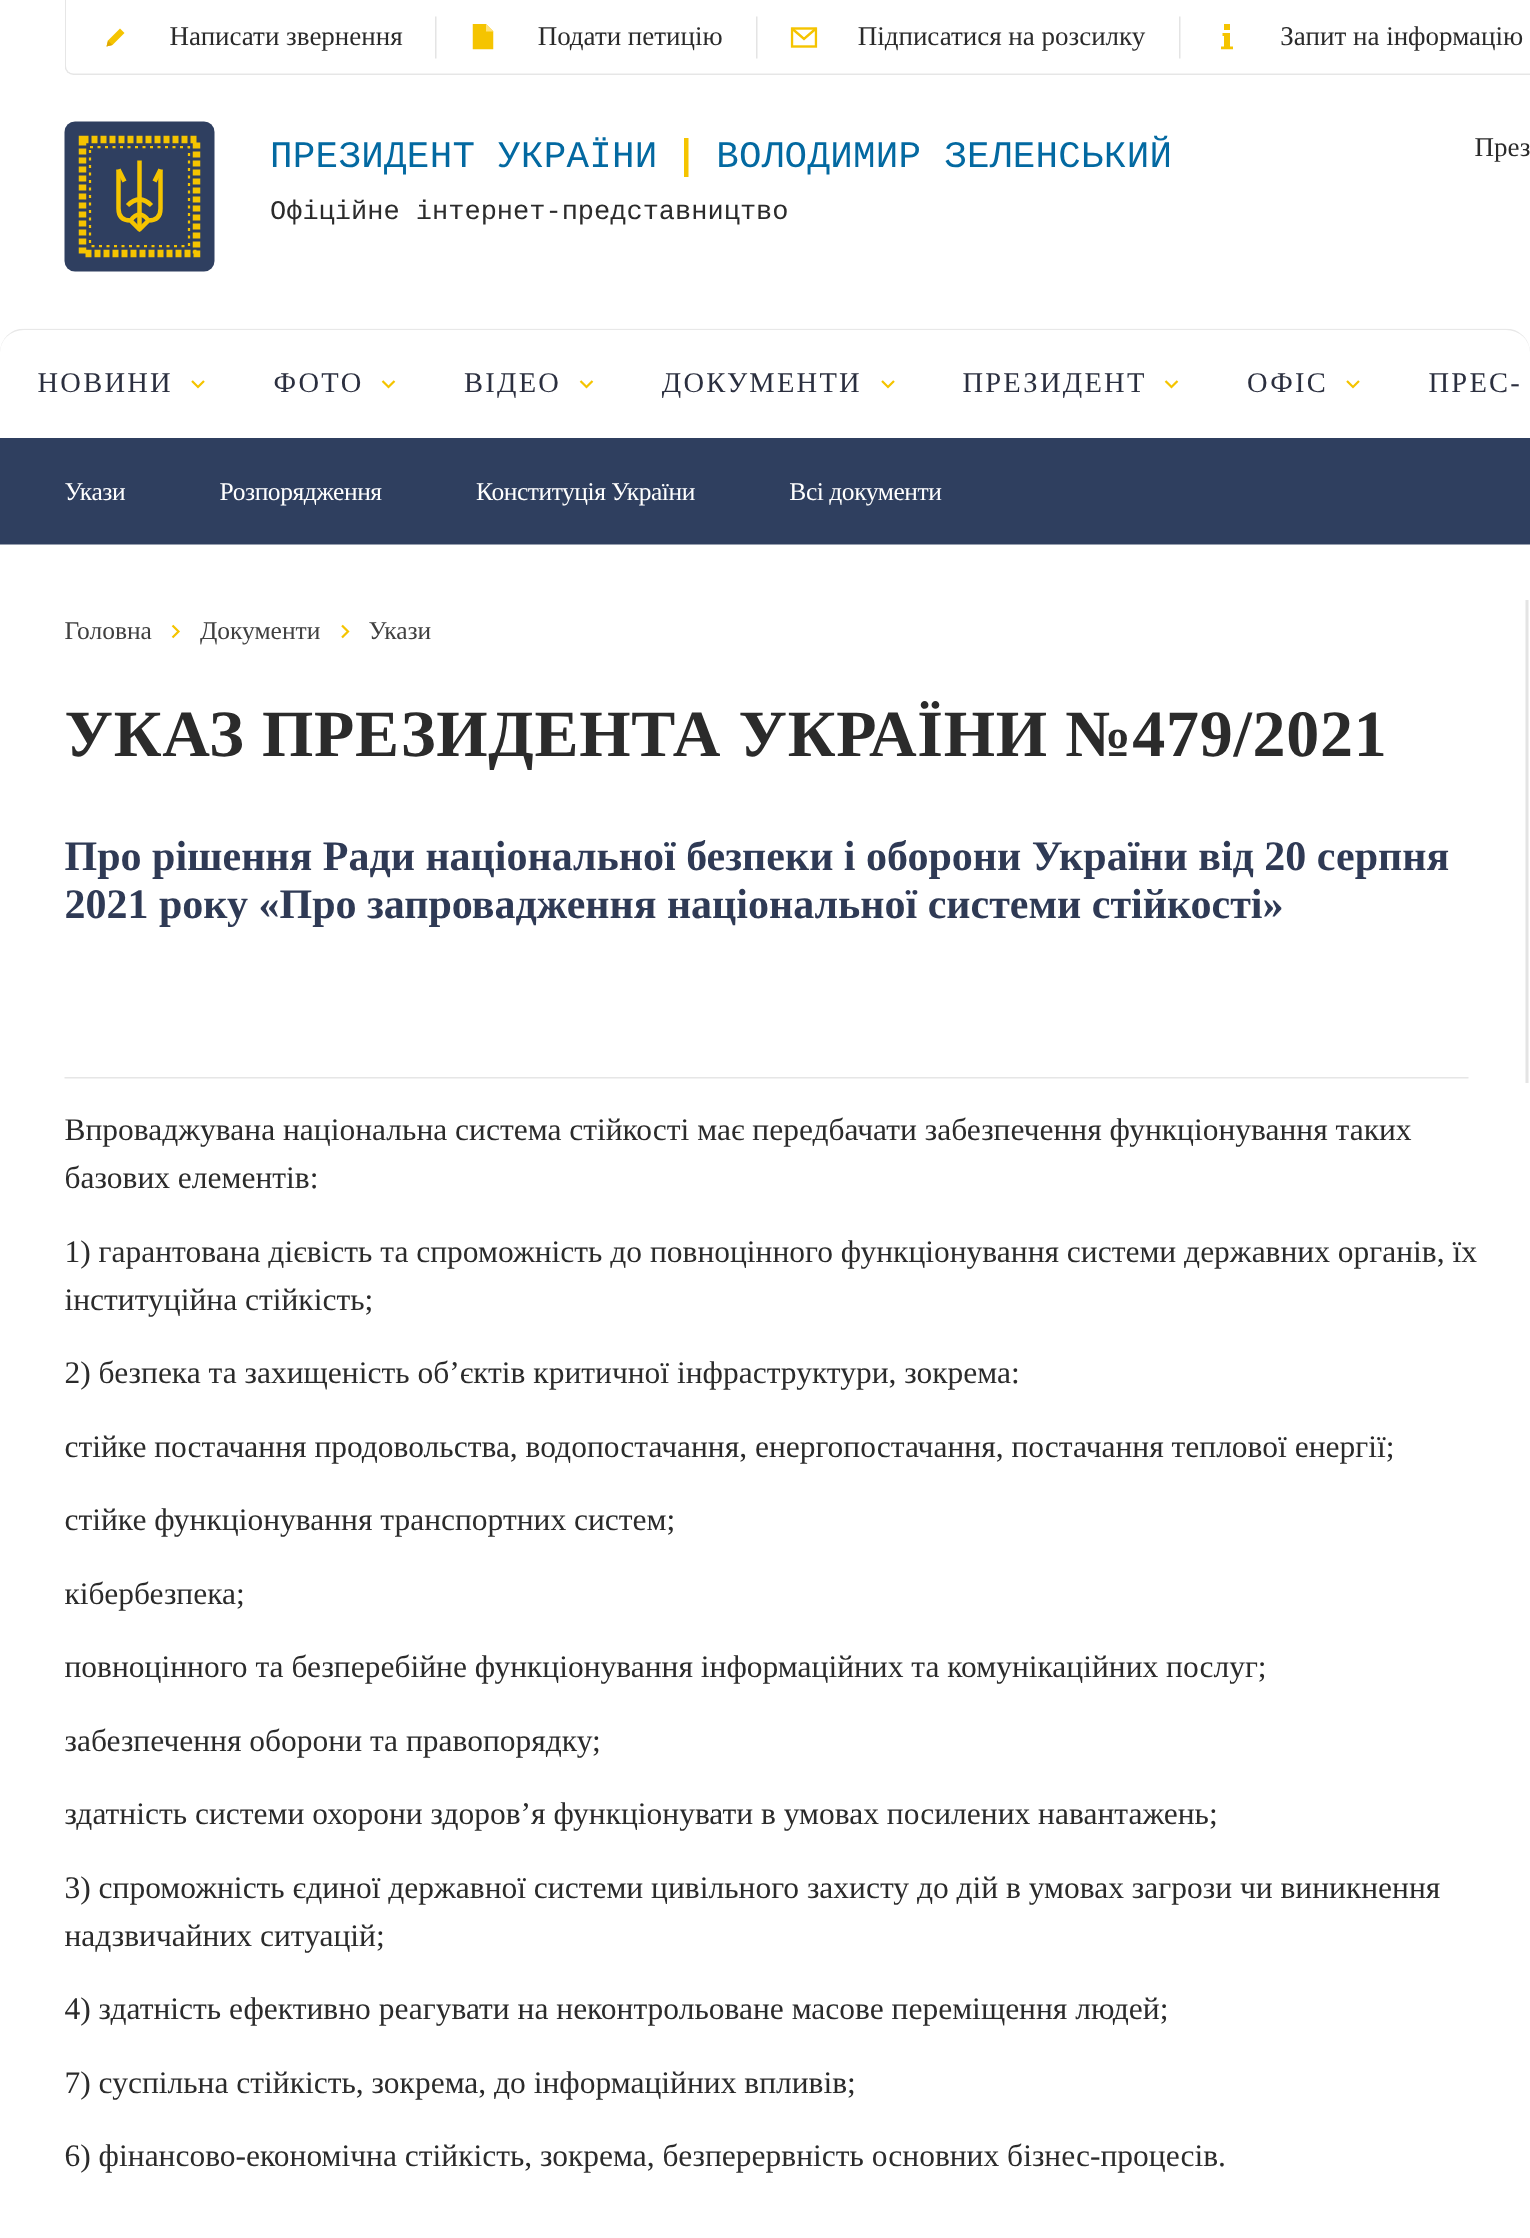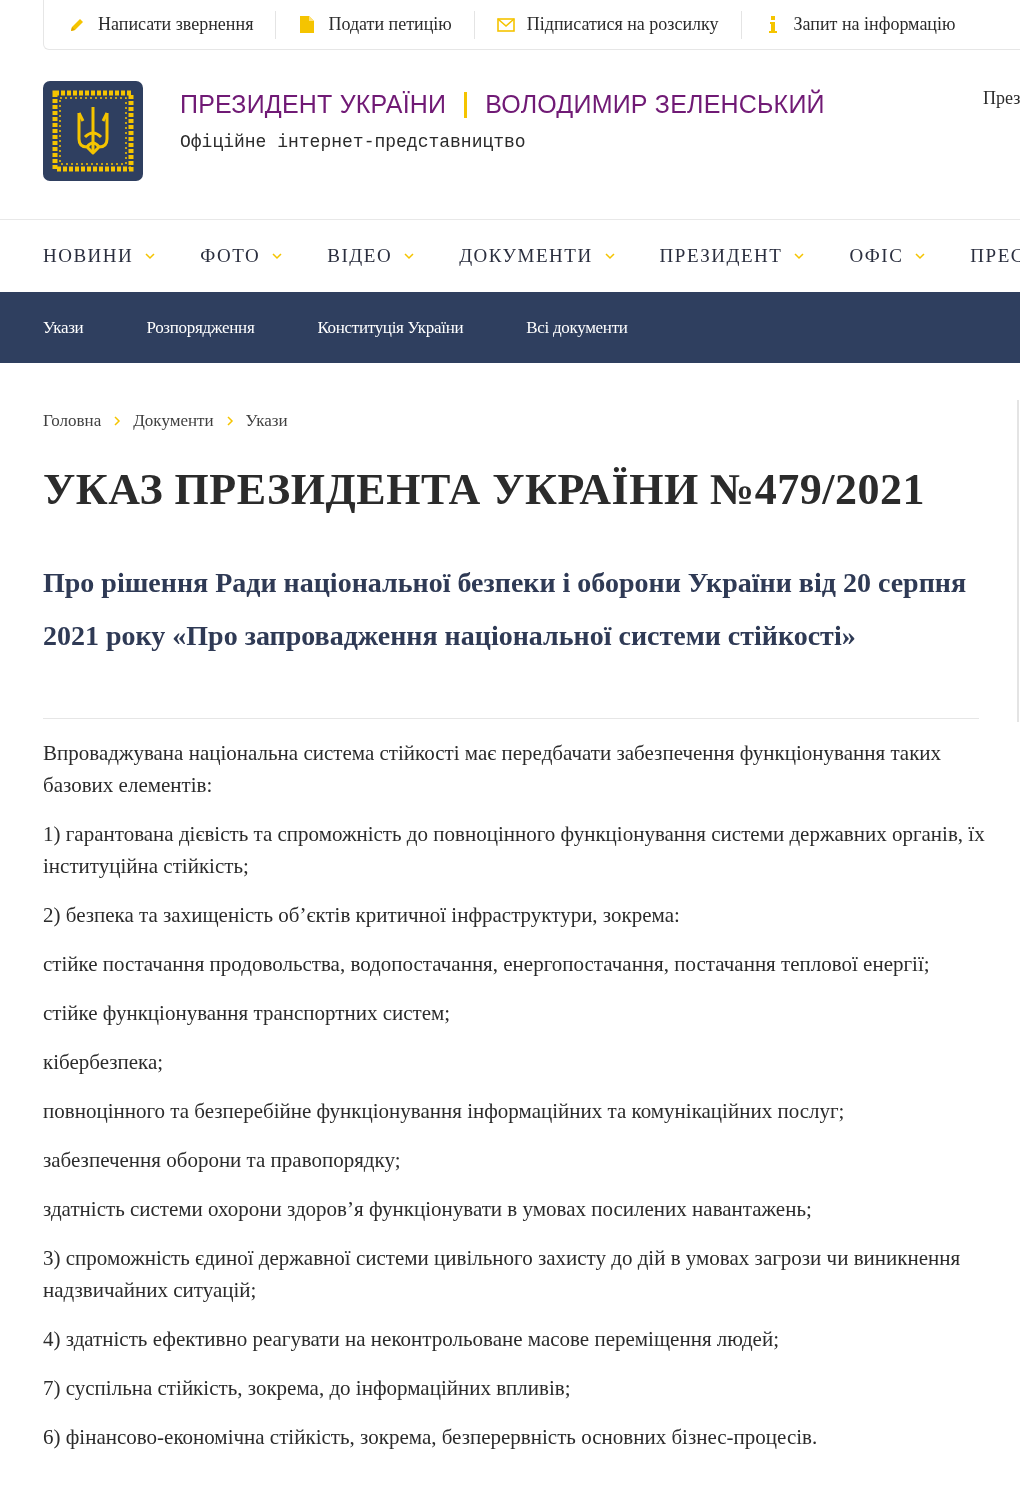--- a/index.html
+++ b/index.html
@@ -8,50 +8,50 @@
 
     
     .topbar {
       position: absolute; left: 43px; top: 0; width: 1000px; height: 50px;
       border: 1px solid #e6e6e6; border-top: none; border-radius: 0 0 0 6px;
       display: flex; align-items: center;
     }
     .topbar-item {
       display: flex; align-items: center; height: 28px; padding: 0 22px;
       font-family: "Liberation Serif", serif; font-size: 18px; color: #2b2b2b;
-      border-left: 1px solid #e4e4e4; cursor: pointer; white-space: nowrap;
+      border-left: 1px solid #e4e4e4; cursor: pointer; white-space: nowrap; gap: 15px;
     }
     .topbar-item:first-child { border-left: none; padding-left: 24px; }
     .topbar-item .ticon { width: 18px; height: 18px; margin-right: 12px; display: inline-flex; align-items: center; justify-content: center; }
 
     
     .logo {
       position: absolute; left: 43px; top: 81px; width: 100px; height: 100px;
       background: #2f3f60; border-radius: 7px;
     }
     .site-title {
       position: absolute; left: 180px; top: 90px;
-      font-family: Liberation Sans, sans-serif; font-size: 25px; color: #701a75; letter-spacing: 0.2px;
+      font-family: Liberation Mono, monospace; font-size: 25px; color: #0369a1; letter-spacing: 0.2px;
       display: flex; align-items: center; white-space: nowrap;
     }
     .site-title .sep { display: inline-block; width: 3px; height: 26px; background: #f5c400; margin: 0 18px; }
     .site-subtitle {
       position: absolute; left: 180px; top: 132px;
       font-family: Liberation Mono, monospace; font-size: 18px; color: #2b2b2b;
     }
     .lang-cut {
       position: absolute; left: 983px; top: 88px;
       font-family: "Liberation Serif", serif; font-size: 18px; color: #2b2b2b; white-space: nowrap;
     }
 
     
     .main-nav {
       position: absolute; left: 0; top: 219px; width: 1020px; height: 73px;
-      border-top: 1px solid #e8e8e8; display: flex; align-items: center; padding-left: 43px;
-      white-space: nowrap; overflow: hidden;
+      border-top: 1px solid #e8e8e8; display: flex; align-items: center; padding-left: 25px;
+      white-space: nowrap; overflow: hidden; border-radius: 16px;
     }
     .nav-item {
       display: flex; align-items: center; font-family: "Liberation Serif", serif;
       font-size: 19px; letter-spacing: 1.5px; color: #2b2f3f; margin-right: 45px; cursor: pointer;
     }
     .nav-item .chev { margin-left: 12px; width: 10px; height: 10px; display: inline-flex; }
 
     
     .sub-nav {
       position: absolute; left: 0; top: 292px; width: 1020px; height: 71px;
@@ -69,21 +69,21 @@
     }
     .breadcrumb .crumb { cursor: pointer; }
     .breadcrumb .bsep { margin: 0 12px; display: inline-flex; width: 8px; height: 12px; }
 
     .page-title {
       position: absolute; left: 43px; top: 464px;
       font-family: "Liberation Serif", serif; font-size: 44px; color: #2b2b2b; letter-spacing: 0.5px; white-space: nowrap;
     }
     .page-subtitle {
       position: absolute; left: 43px; top: 556px; width: 940px;
-      font-family: "Liberation Serif", serif; font-size: 28px; line-height: 53px; color: #2f3a55;
+      font-family: "Liberation Serif", serif; font-size: 28px; line-height: 32px; color: #2f3a55;
     }
     .divider {
       position: absolute; left: 43px; top: 718px; width: 936px; height: 1px; background: #e6e6e6;
     }
     .side-line {
       position: absolute; left: 1017px; top: 400px; width: 2px; height: 322px; background: #e4e4e4;
     }
 
     
     .content {

